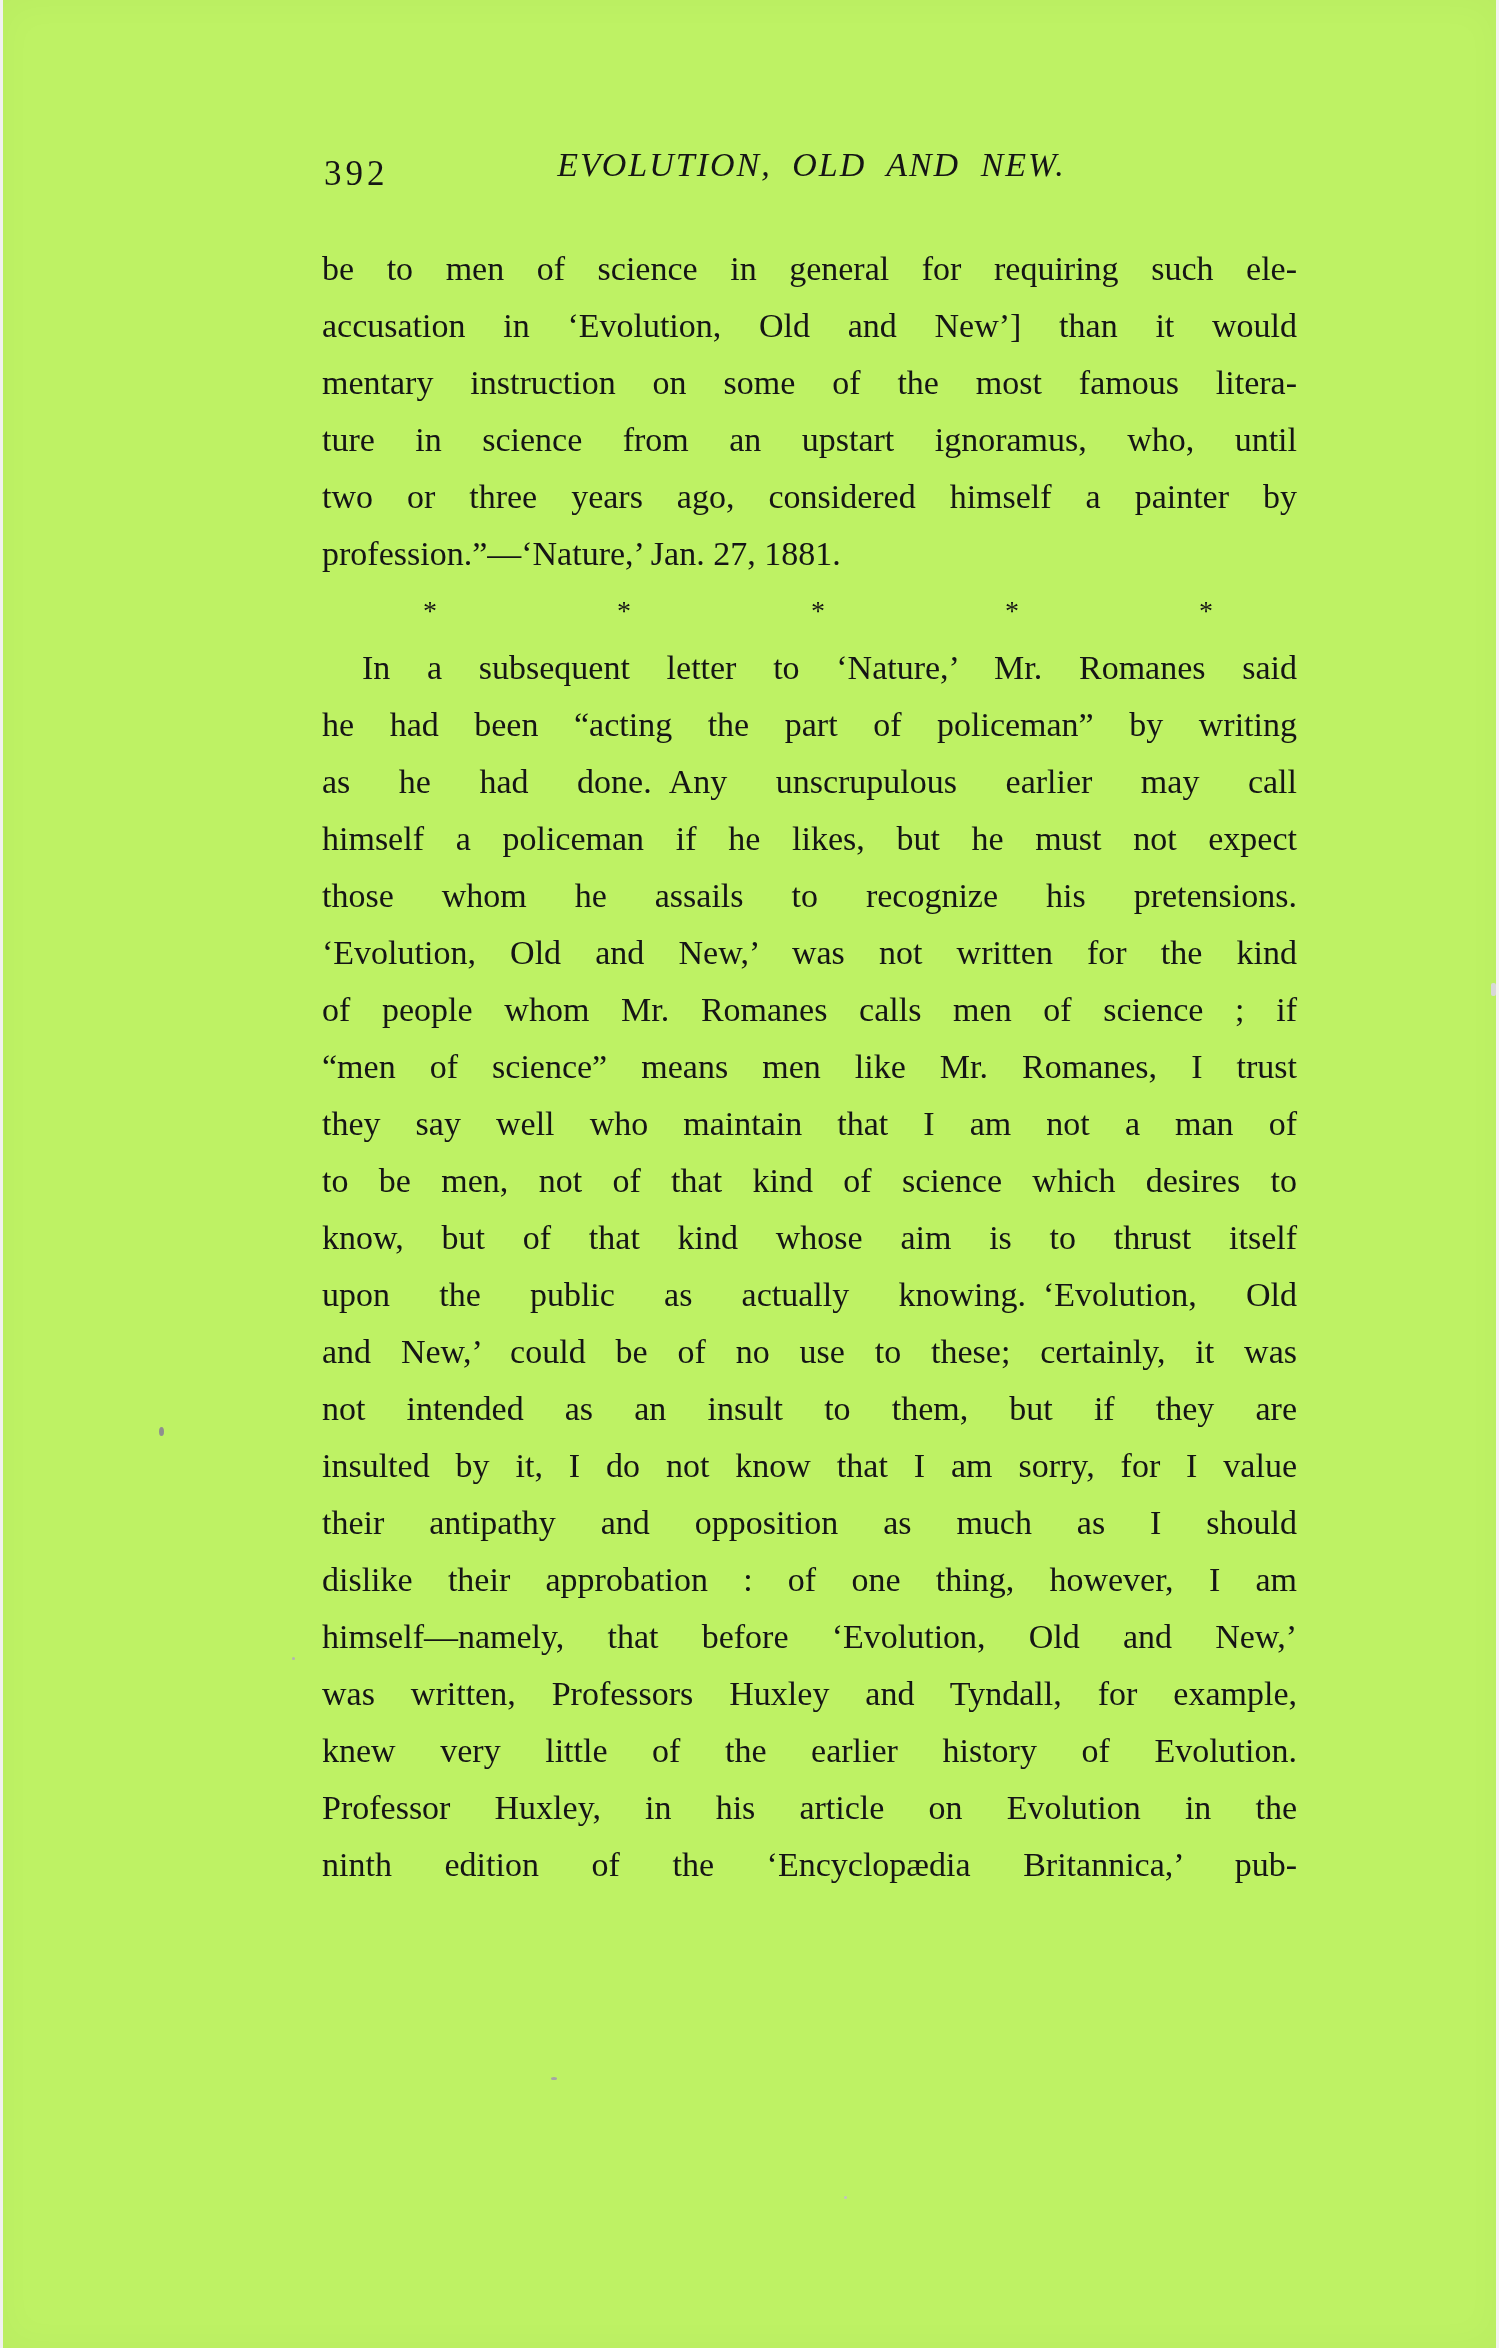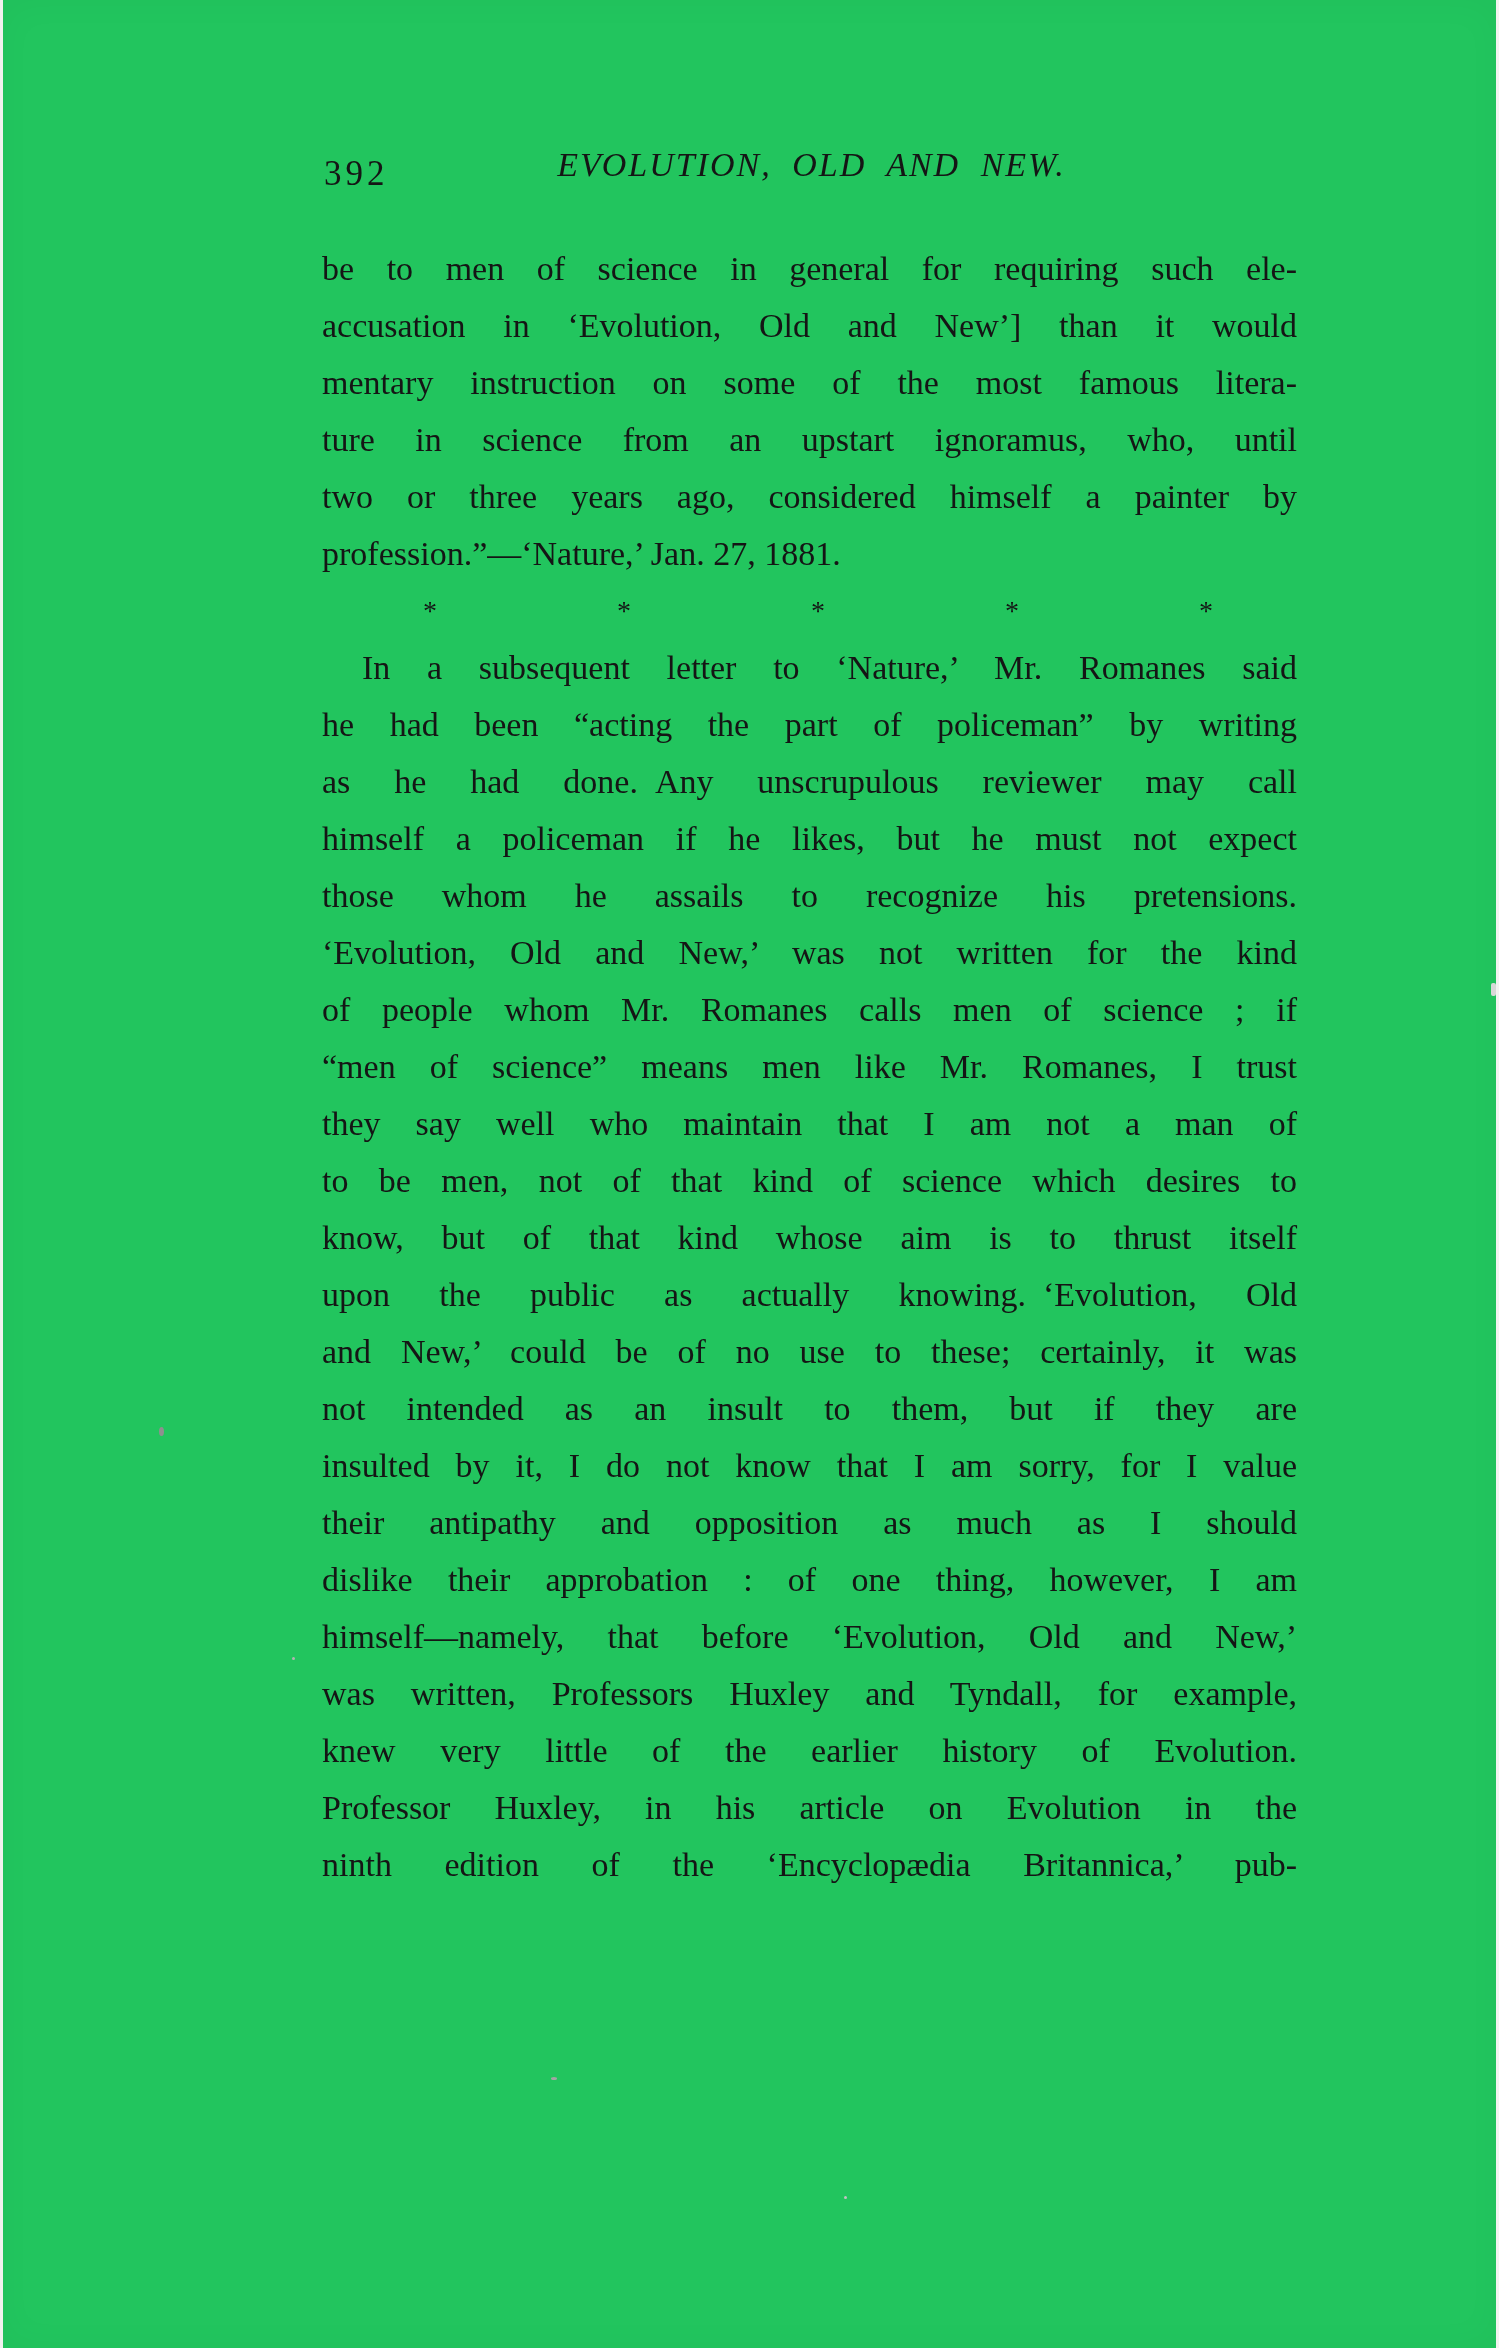--- a/index.html
+++ b/index.html
@@ -1,20 +1,20 @@
 <!DOCTYPE html>
 <html><head>
 <meta charset="utf-8">
 <style>
   html,body{margin:0;padding:0;background:#e8e8e6;}
   .page{
     position:relative;
     width:1499px;height:2348px;
     margin:0 auto;
-    background:#22c55e;
+    background:#bef264;
     font-family:"Liberation Serif","DejaVu Serif",serif;
     color:#151515;
     overflow:hidden;
     box-shadow:inset 0 0 40px rgba(0,0,0,0.03);
   }
   .page-edge-left{position:absolute;left:0;top:0;width:3px;height:100%;background:#f1f1ef;}
   .page-edge-right{position:absolute;right:0;top:0;width:3px;height:100%;background:#f3f3f1;}
 
   .running-header{
     position:absolute;top:146px;left:322px;width:975px;height:50px;
@@ -91,21 +91,21 @@
         <span>*</span>
         <span>*</span>
         <span>*</span>
         <span>*</span>
         <span>*</span>
       </div>
 
     <div>
         <div class="line indent">In a subsequent letter to ‘Nature,’ Mr. Romanes said</div>
         <div class="line">he had been “acting the part of policeman” by writing</div>
-        <div class="line">as he had done. Any unscrupulous reviewer may call</div>
+        <div class="line">as he had done. Any unscrupulous earlier may call</div>
         <div class="line">himself a policeman if he likes, but he must not expect</div>
         <div class="line">those whom he assails to recognize his pretensions.</div>
         <div class="line">‘Evolution, Old and New,’ was not written for the kind</div>
         <div class="line">of people whom Mr. Romanes calls men of science ; if</div>
         <div class="line">“men of science” means men like Mr. Romanes, I trust</div>
         <div class="line">they say well who maintain that I am not a man of</div>
         <div class="line">to be men, not of that kind of science which desires to</div>
         <div class="line">know, but of that kind whose aim is to thrust itself</div>
         <div class="line">upon the public as actually knowing. ‘Evolution, Old</div>
         <div class="line">and New,’ could be of no use to these; certainly, it was</div>

